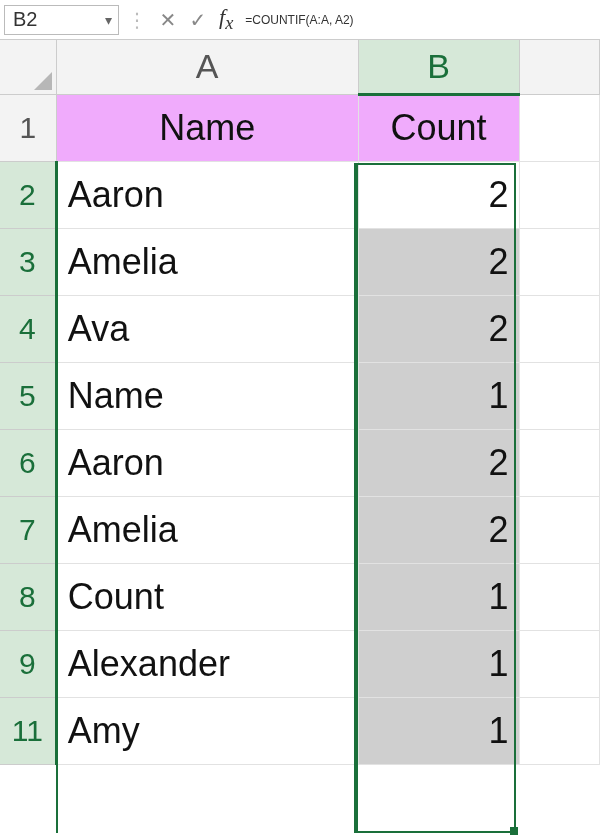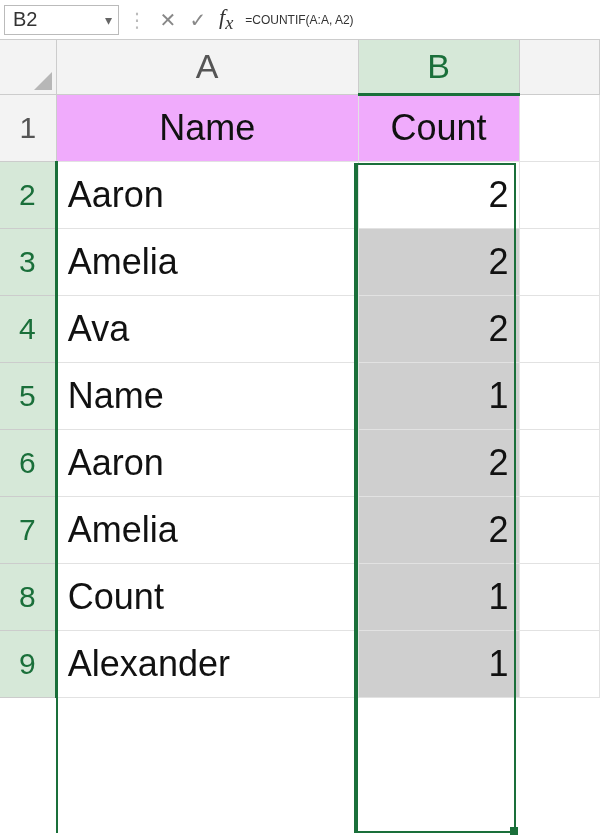--- a/index.html
+++ b/index.html
@@ -235,20 +235,26 @@
       <td class="cell">Count</td>
       <td class="cell right sel-fill">1</td>
       <td class="cell"></td>
     </tr>
     <tr>
       <th class="row-head sel">9</th>
       <td class="cell">Alexander</td>
       <td class="cell right sel-fill">1</td>
       <td class="cell"></td>
     </tr>
+    <tr>
+      <th class="row-head sel">11</th>
+      <td class="cell">Amy</td>
+      <td class="cell right sel-fill">1</td>
+      <td class="cell"></td>
+    </tr>
   </tbody>
     </table>
 
   <div class="sel-border" style="left:356px; top:123px; width:160px; height:670px;">
     <div class="fill-handle"></div>
   </div>
 
   <div class="col-a-border" style="left:56px; top:123px; width:300px; height:670px;"></div>
 </div>
 

